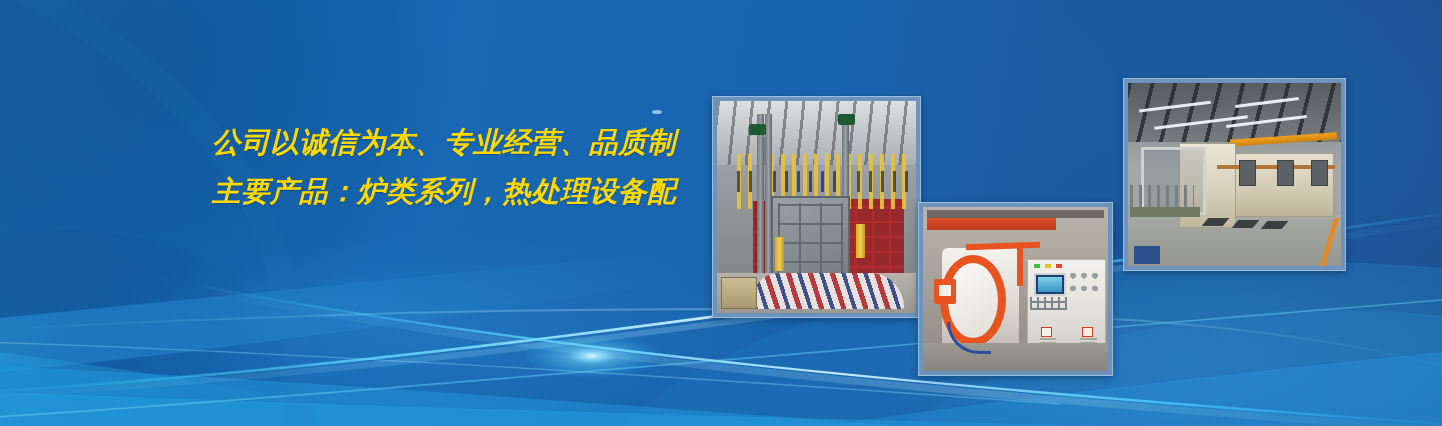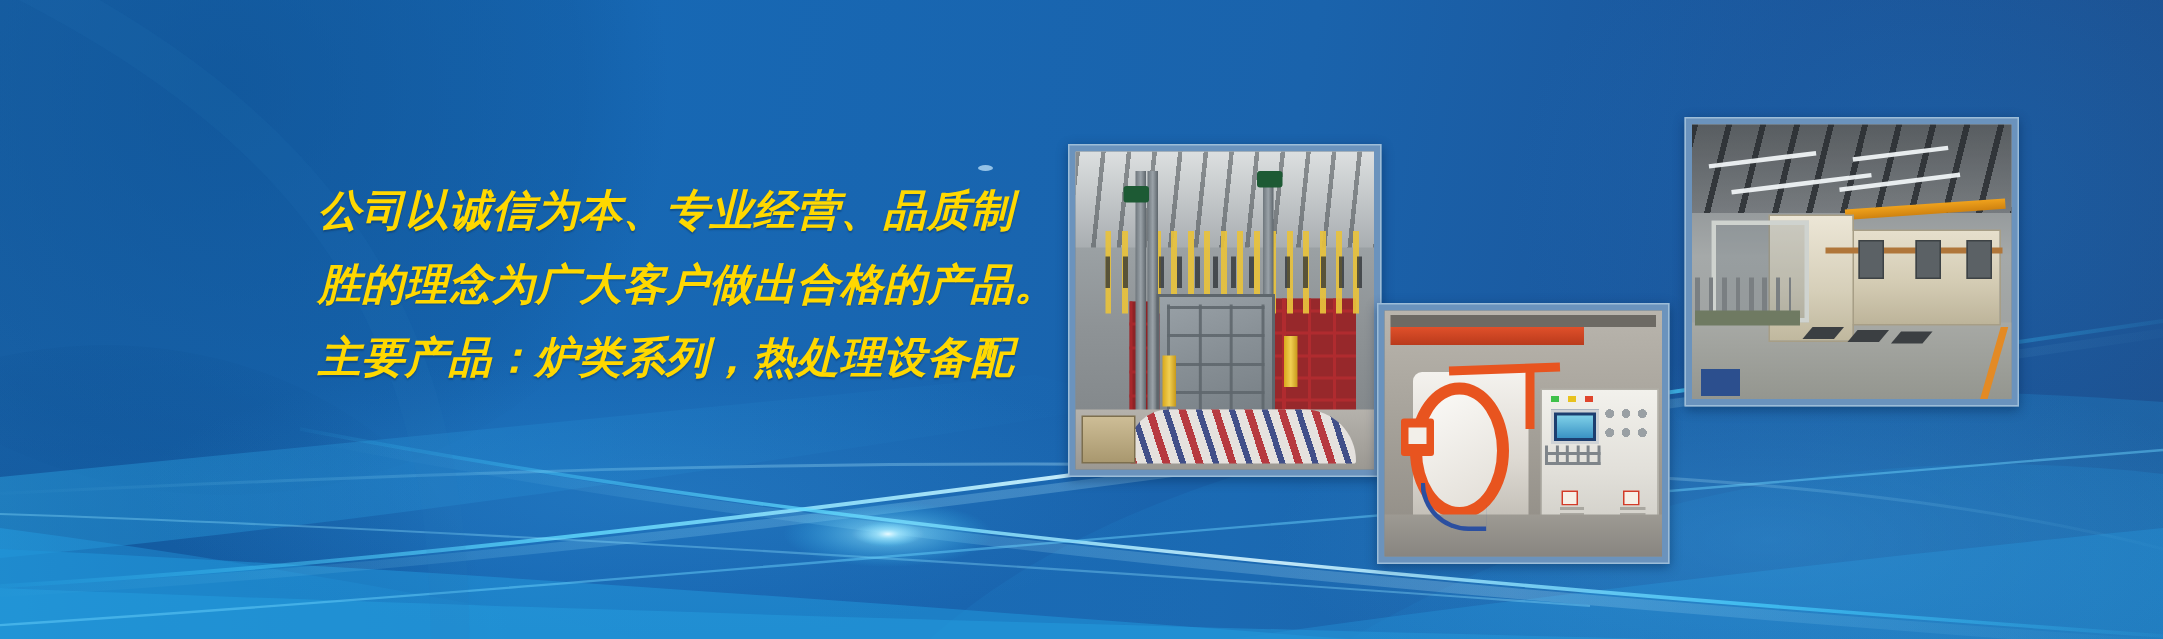--- a/index.html
+++ b/index.html
@@ -6,21 +6,21 @@
   html, body {
     margin: 0;
     padding: 0;
     background: #0d4a8c;
   }
   #banner {
     position: relative;
     width: 1442px;
     height: 426px;
     overflow: hidden;
-    font-family: Liberation Mono, monospace;
+    font-family: Liberation Serif, serif;
     background: #1763ad;
   }
   .bg-grad {
     position: absolute;
     inset: 0;
     background:
       linear-gradient(100deg, #1a63a8 0%, #1768b4 28%, #1a63ac 58%, #1b559a 80%, #1d5190 100%);
   }
   .bg-vignette-tl {
     position: absolute;
@@ -434,21 +434,20 @@
     <ellipse cx="592" cy="356" rx="70" ry="22" fill="url(#flare)"></ellipse>
     <ellipse cx="592" cy="356" rx="22" ry="9" fill="url(#flare)"></ellipse>
 
     <path d="M-40,-40 C180,60 300,180 300,426" fill="none" stroke="#2a78bd" stroke-width="26" opacity="0.12"></path>
   </svg>
 
   <div class="speck"></div>
 
   <div class="copy">
     <span class="line">公司以诚信为本、专业经营、品质制</span>
-    <span class="line">胜的理念为广大客户做出合格的产品。</span>
     <span class="line">主要产品：炉类系列，热处理设备配</span>
   </div>
 
   <div class="photo-frame" id="frame-left" title="井式/箱式热处理炉车间">
     <div class="photo">
       <div class="p1-sky"></div>
       <div class="p1-roof"></div>
       <div class="p1-redwallA"></div>
       <div class="p1-redwallB"></div>
       <div class="p1-rack"></div>

